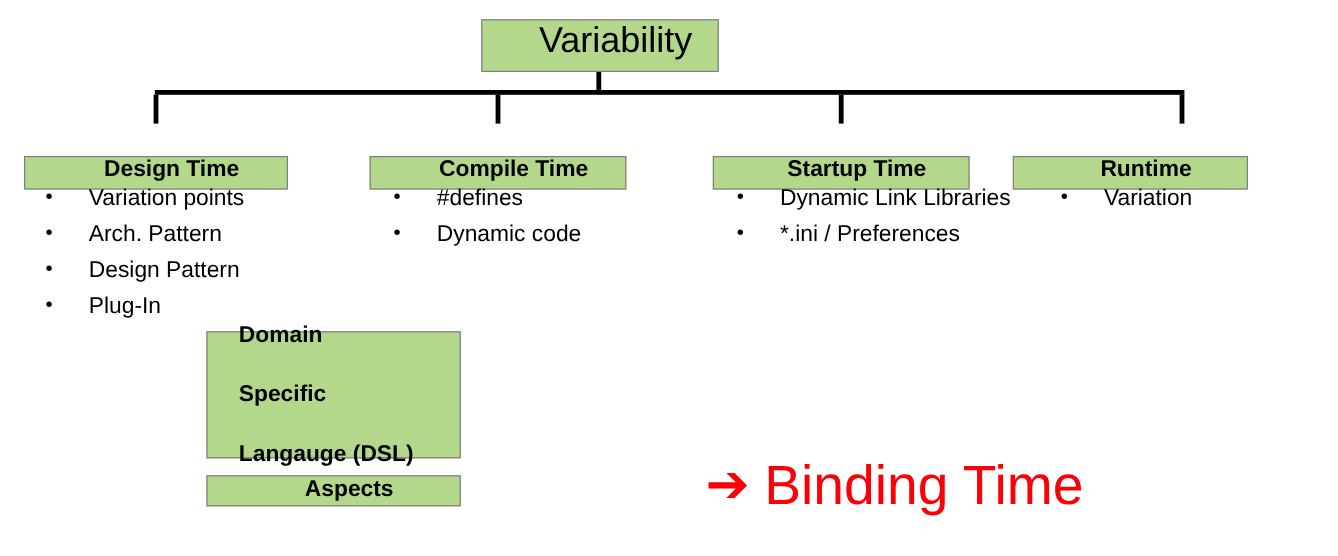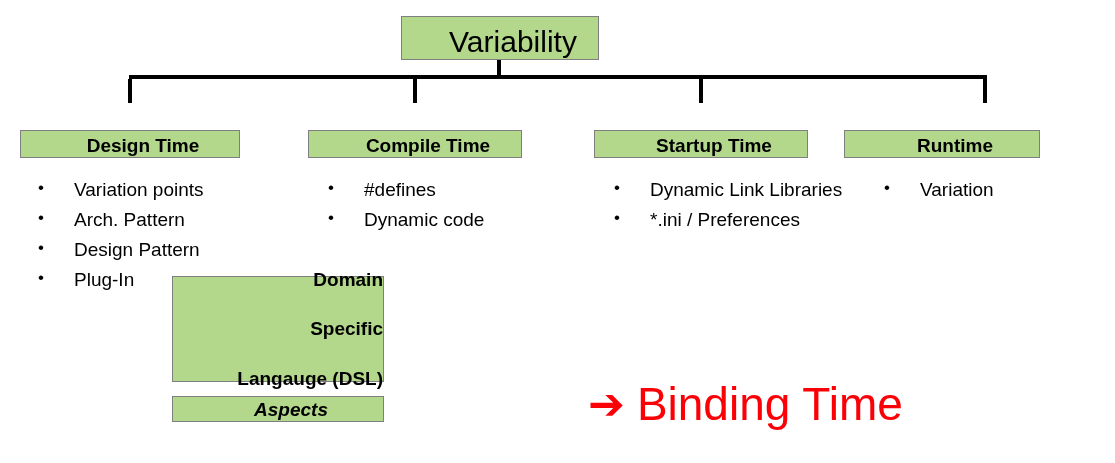--- a/index.html
+++ b/index.html
@@ -20,21 +20,21 @@
     height: 463px;
   }
 
   
   .gbox {
     position: absolute;
     background: #b3d88c;
     border: 1px solid #7f7f7f;
     box-sizing: border-box;
     display: flex;
-    align-items: flex-end;
+    align-items: flex-start;
     justify-content: center;
     text-align: center;
     color: #000;
     padding-left: 26px;
   }
   .gbox.root {
     left: 401px;
     top: 16px;
     width: 198px;
     height: 44px;
@@ -64,21 +64,20 @@
     flex-direction: column;
     gap: 24px;
   }
   .gbox.aspects {
     left: 172px;
     top: 396px;
     width: 212px;
     height: 26px;
     font-size: 19px;
     font-weight: bold;
-    font-style: italic;
   }
 
   
   .line {
     position: absolute;
     background: #000000;
   }
   .stem-root   { left: 497px; top: 60px;  width: 4px;  height: 18px; }
   .bus         { left: 129px; top: 75px;  width: 858px; height: 4px; }
   .drop        { top: 79px; width: 4px; height: 24px; }
@@ -86,21 +85,20 @@
   .drop-compile { left: 413px; }
   .drop-startup { left: 699px; }
   .drop-runtime { left: 983px; }
 
   
   .bullets {
     position: absolute;
     top: 152px;
     font-size: 19px;
     line-height: 1.48;
-    margin-top: 24px;
   }
   .col-design  { left: 30px;  width: 270px; }
   .col-compile { left: 320px; width: 250px; }
   .col-startup { left: 606px; width: 250px; }
   .col-runtime { left: 876px; width: 220px; }
 
   .blist {
     list-style: none;
     margin: 0;
     padding: 0;

